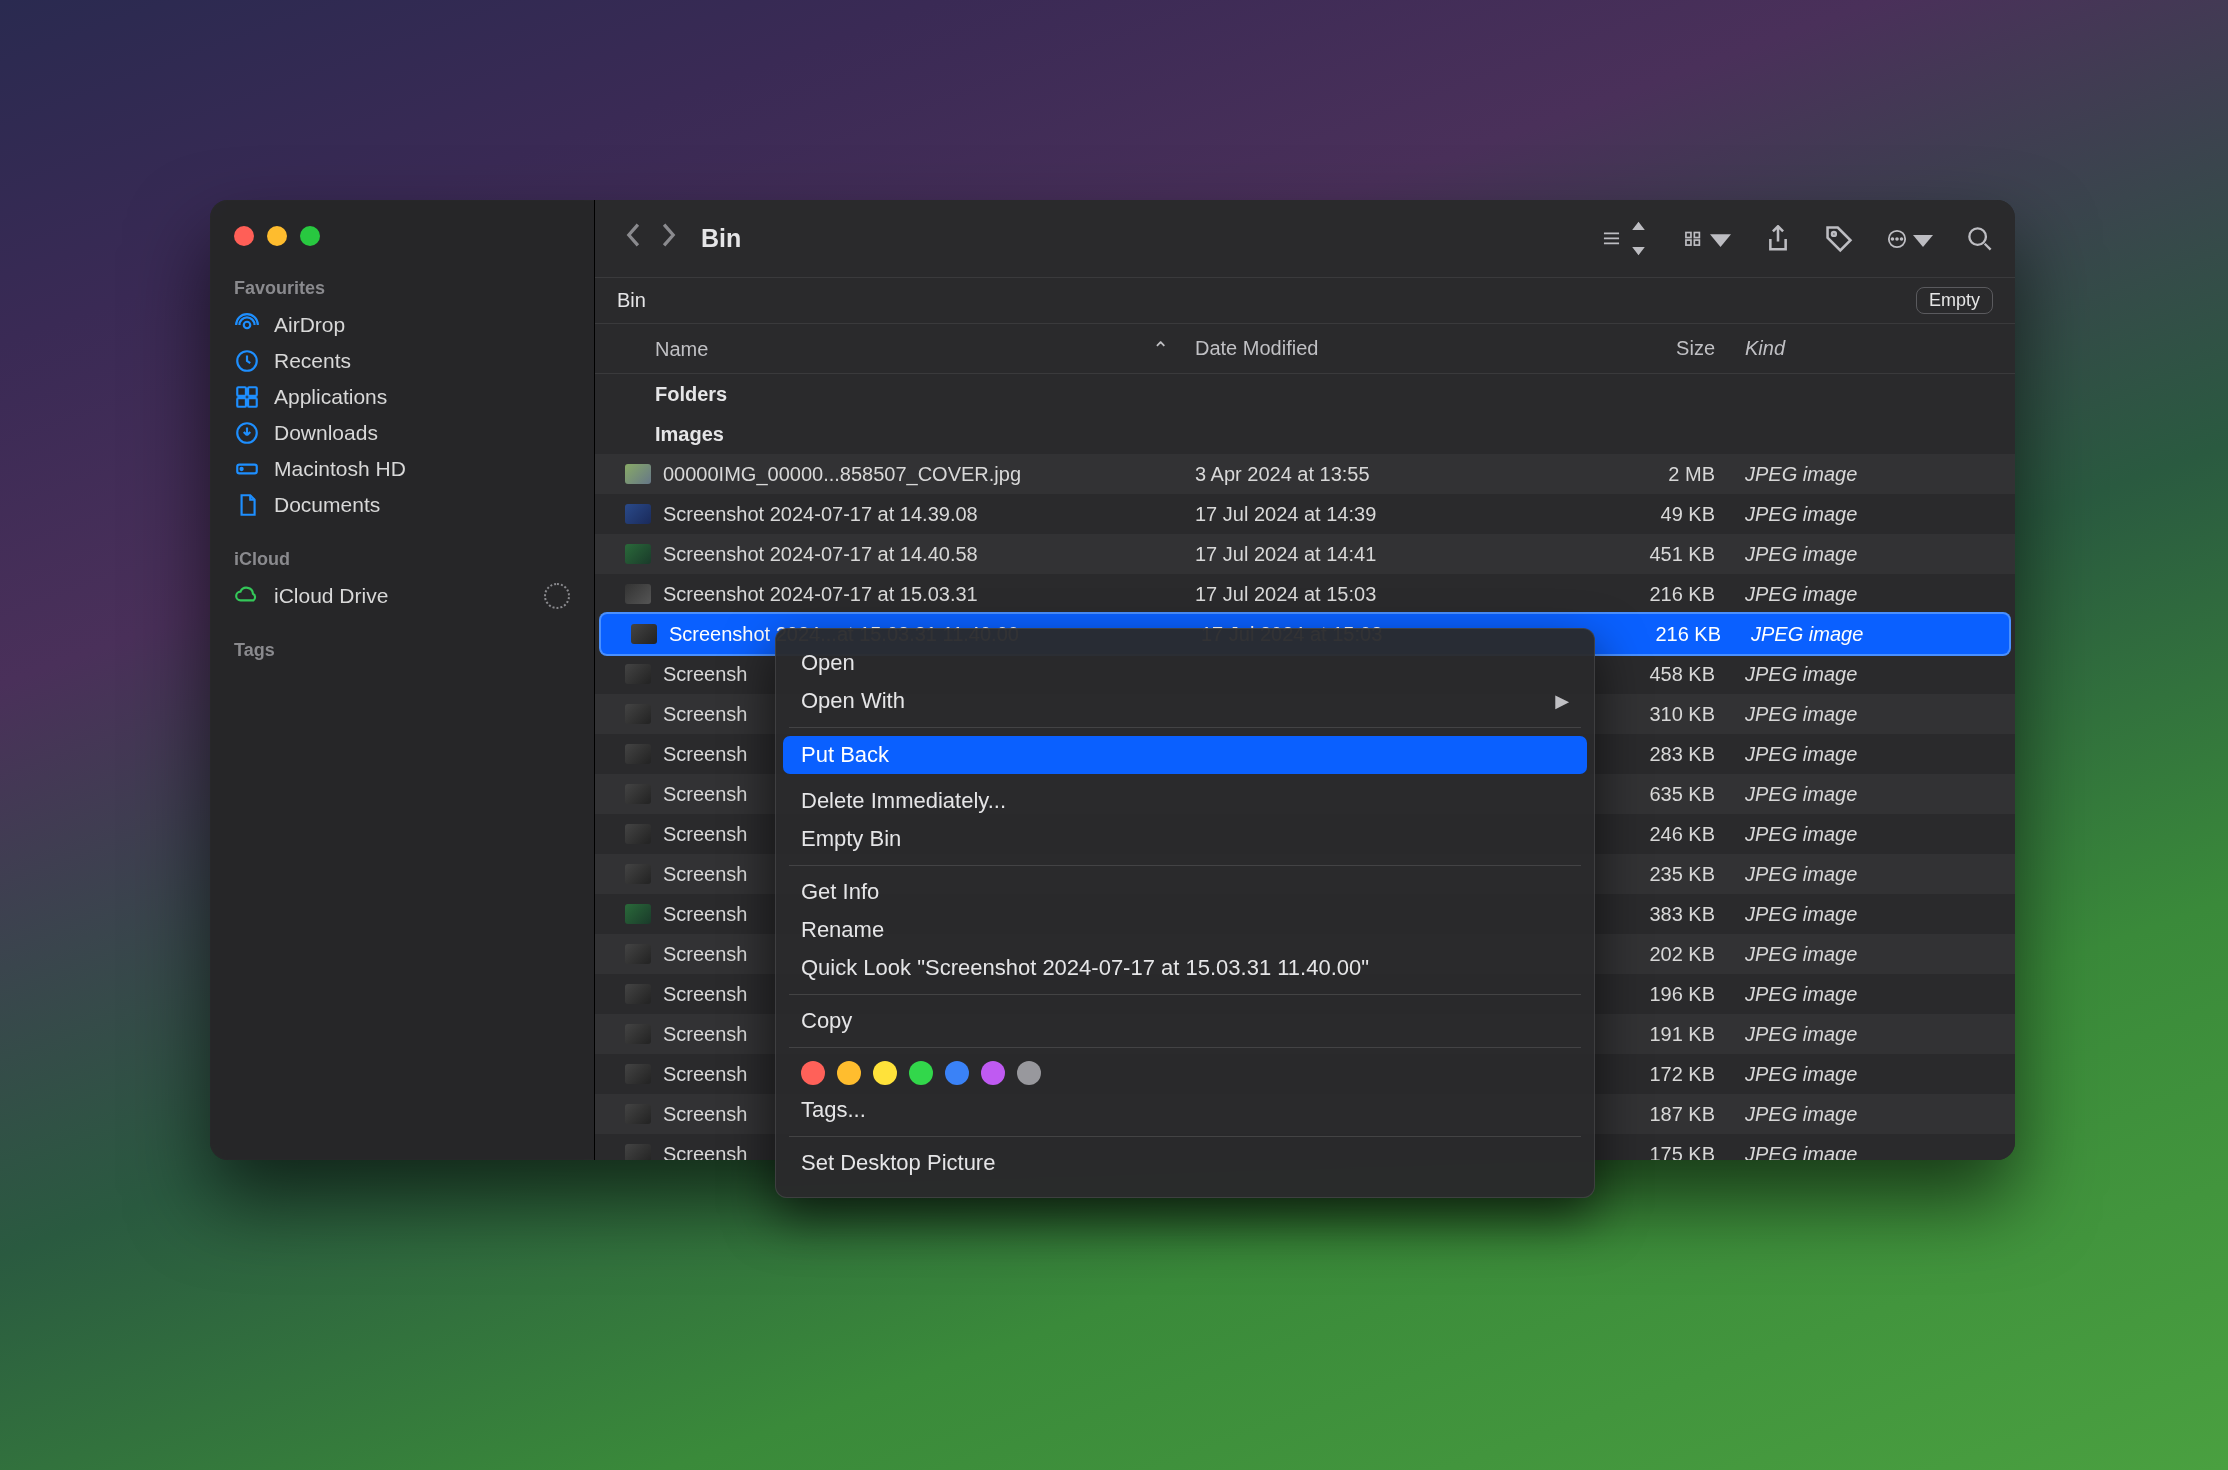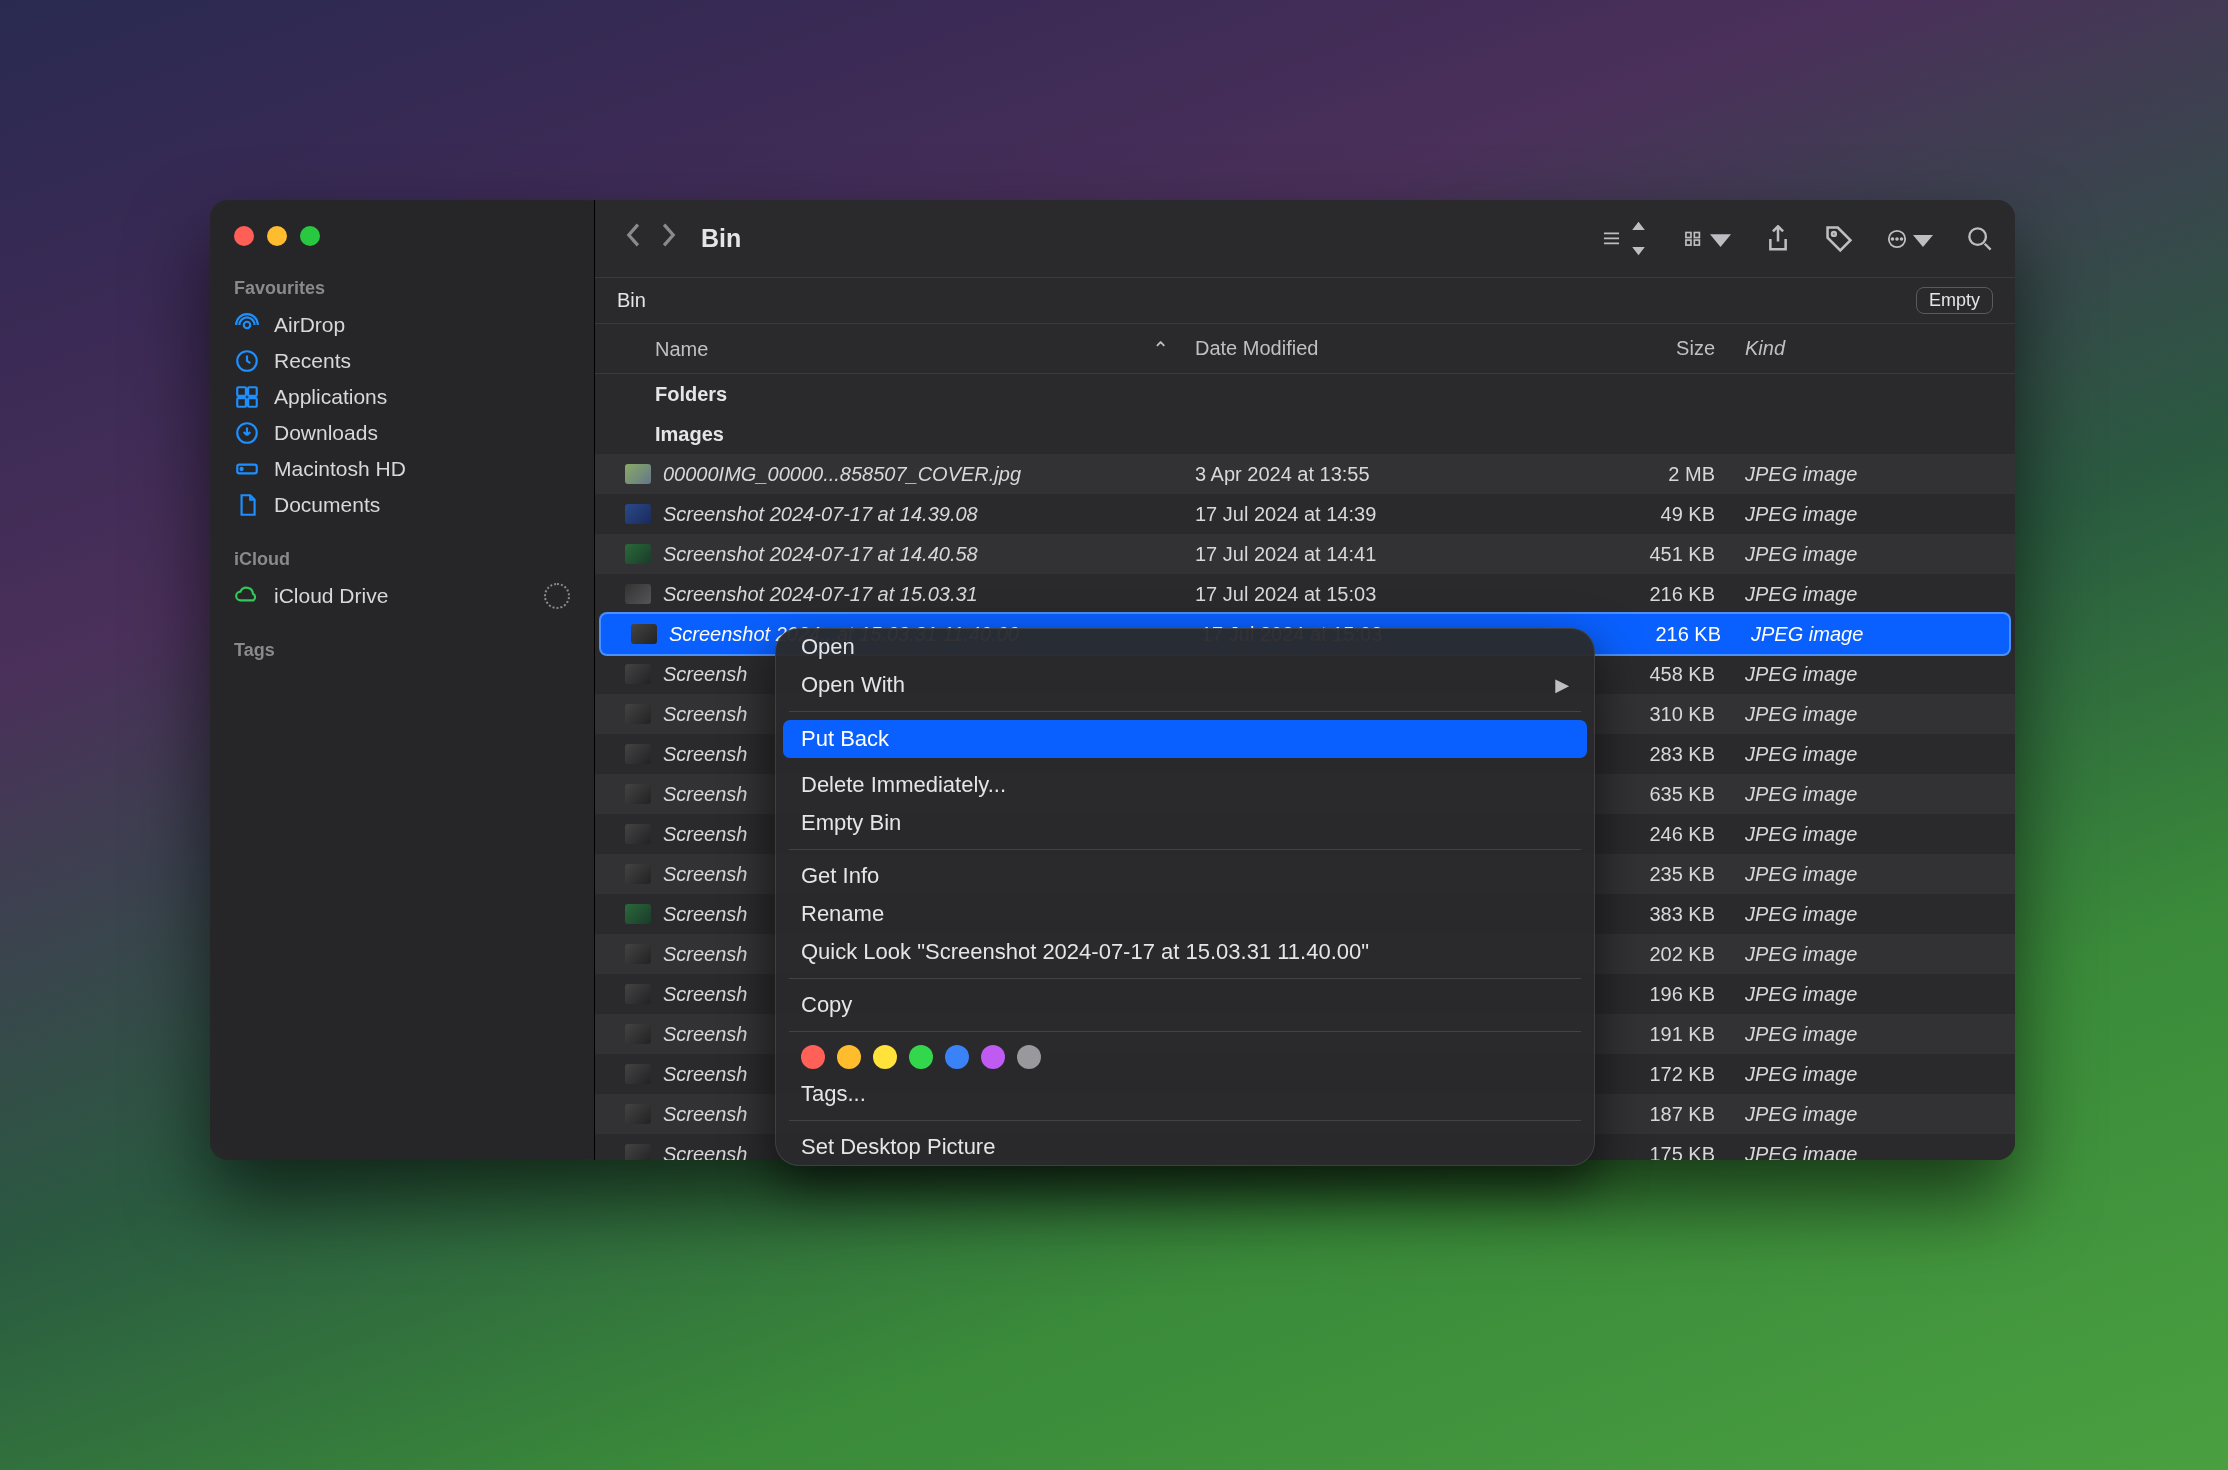--- a/index.html
+++ b/index.html
@@ -50,35 +50,35 @@
   .col-name { width: 590px; padding-left: 60px; display:flex; align-items:flex-end; gap:12px; }
   .col-name .sort-arrow { margin-left:auto; padding-right:16px; color:#c0c0c4; }
   .col-date { width: 360px; padding-left: 10px; }
   .col-size { width: 190px; text-align:right; padding-right:20px; }
   .col-kind { flex:1; padding-left: 10px; font-style: italic; }
   .group-row { height:40px; padding-left: 60px; display:flex; align-items:center; color:#e5e5e7; font-size:20px; font-weight:600; }
   .files { flex:1; overflow:hidden; }
   .file-row { height:40px; display:flex; align-items:center; color:#d8d8d8; font-size:20px; }
   .file-row.alt { background: rgba(255,255,255,0.04); }
   .file-row.selected { background: #0a60ff; color:#fff; border-radius:6px; margin:0 6px; box-shadow: 0 0 0 2px #4a90ff; }
-  .file-row .col-name { display:flex; align-items:center; gap:12px; padding-left:30px;font-style:italic; }
+  .file-row .col-name { display:flex; align-items:center; gap:12px; padding-left:30px; }
   .file-icon { width:26px; height:20px; border-radius:3px; background:#555; flex-shrink:0; }
   .file-icon.img1 { background: linear-gradient(135deg,#8a6,#678); }
   .file-icon.ss1 { background: linear-gradient(135deg,#2a4a8a,#1a2a5a); }
   .file-icon.ss2 { background: linear-gradient(135deg,#2a6a3a,#1a3a2a); }
   .file-icon.ss3 { background: linear-gradient(135deg,#333,#555); }
   .file-icon.ss4 { background: linear-gradient(135deg,#444,#222); }
   .context-menu {
     position:absolute;
     left: 775px; top: 628px;
     width: 820px;
     background: rgba(42,42,44,0.96);
-    border-radius: 24px;
+    border-radius: 12px;
     box-shadow: 0 20px 50px rgba(0,0,0,0.6), 0 0 0 1px rgba(255,255,255,0.1) inset;
-    padding: 0 0;
+    padding: 16px 0;
     color:#e5e5e7;
     font-size:22px;
   }
   .cm-item { padding: 6px 26px; display:flex; align-items:center; }
   .cm-item.hl { background:#0a60ff; color:#fff; margin:8px 8px; border-radius:7px; padding:6px 18px; }
   .cm-sub { margin-left:auto; color:#c0c0c4; font-size:18px; }
   .cm-sep { height:1px; background: rgba(255,255,255,0.12); margin: 7px 14px; }
   .tag-dots { display:flex; gap:12px; padding: 6px 26px; }
   .tag-dot { width:24px; height:24px; border-radius:50%; }
   svg { width:100%; height:100%; }

